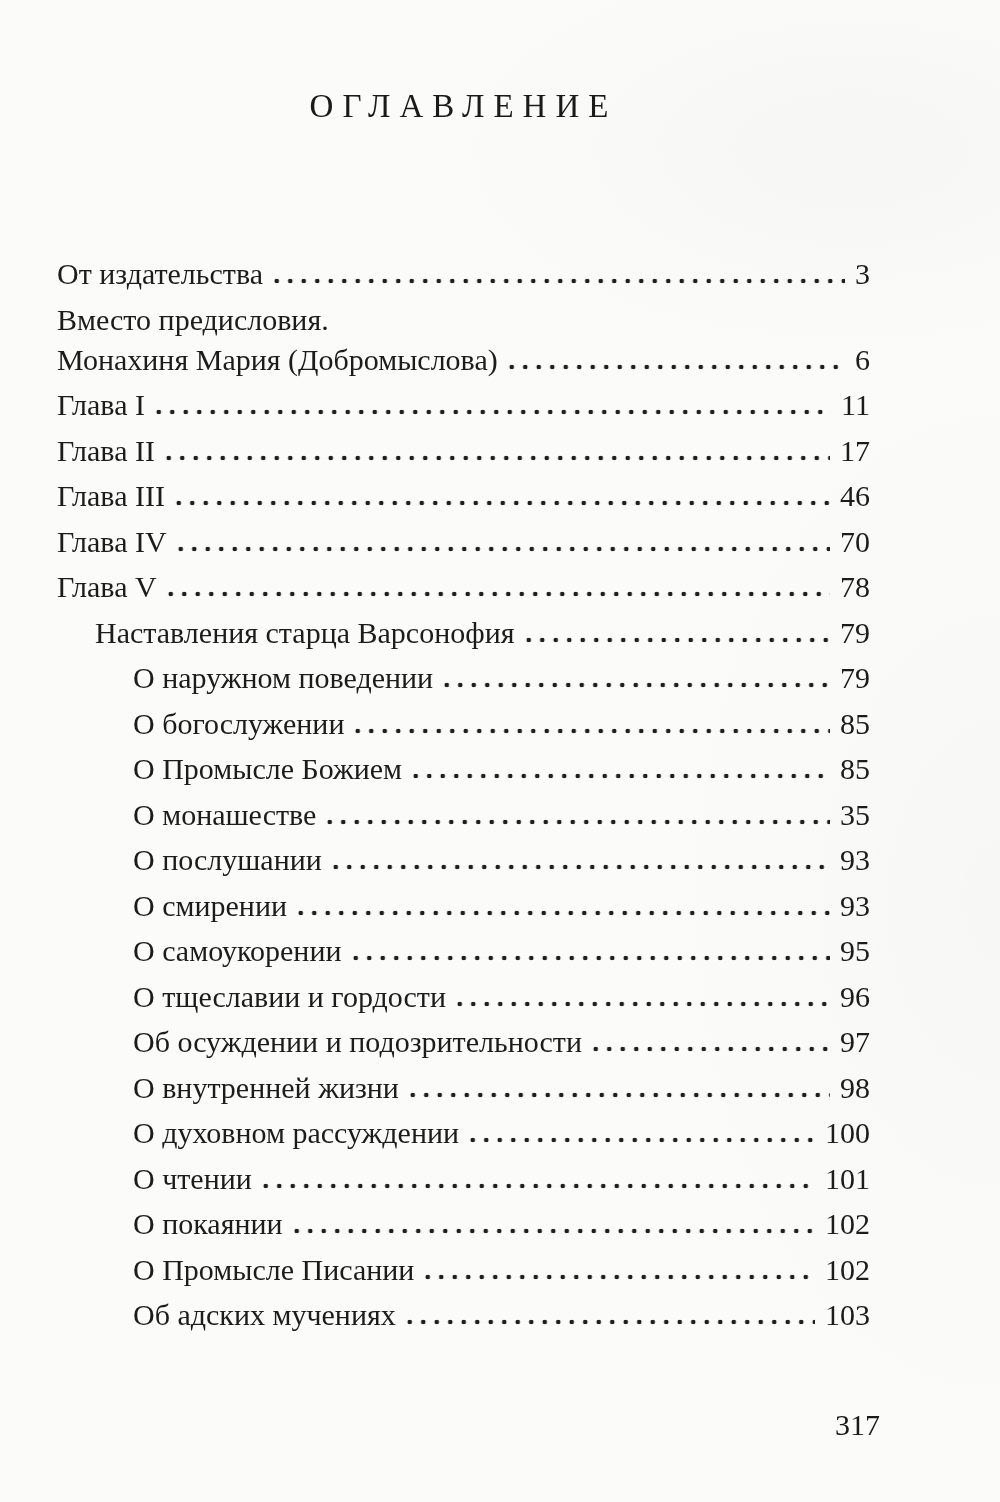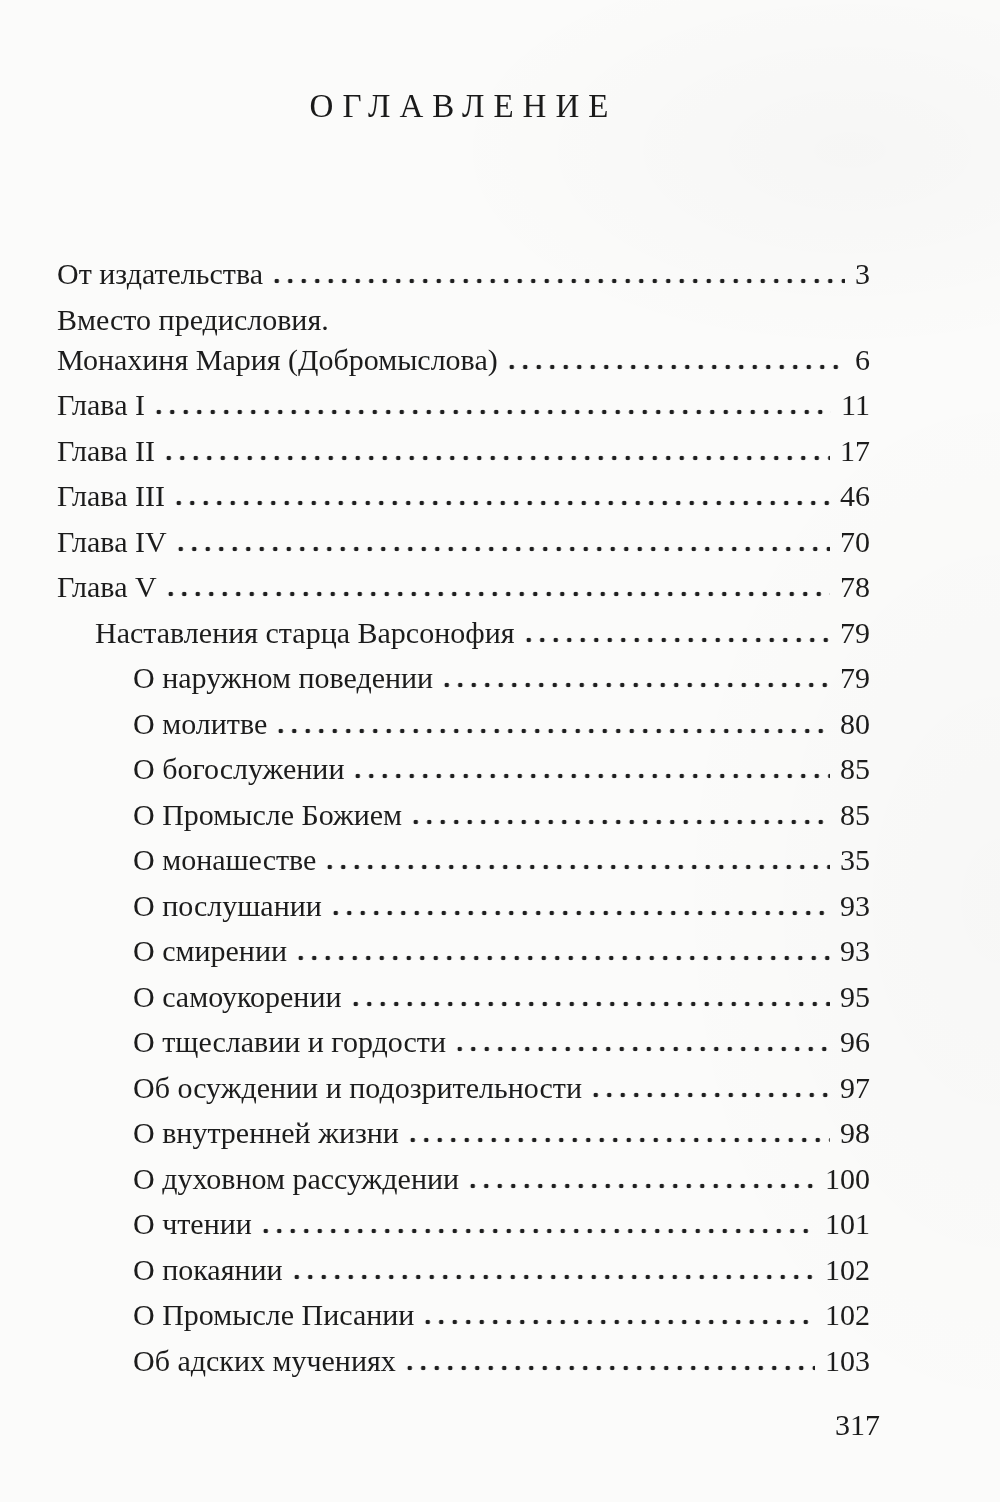--- a/index.html
+++ b/index.html
@@ -155,27 +155,20 @@
   </div>
 
   <div class="toc-entry indent-2">
     <div class="entry-row">
       <span class="entry-label">О наружном поведении</span>
       <span class="leader"></span>
       <span class="entry-page">79</span>
     </div>
   </div>
 
-  <div class="toc-entry indent-2">
-    <div class="entry-row">
-      <span class="entry-label">О молитве</span>
-      <span class="leader"></span>
-      <span class="entry-page">80</span>
-    </div>
-  </div>
 
   <div class="toc-entry indent-2">
     <div class="entry-row">
       <span class="entry-label">О богослужении</span>
       <span class="leader"></span>
       <span class="entry-page">85</span>
     </div>
   </div>
 
   <div class="toc-entry indent-2">

